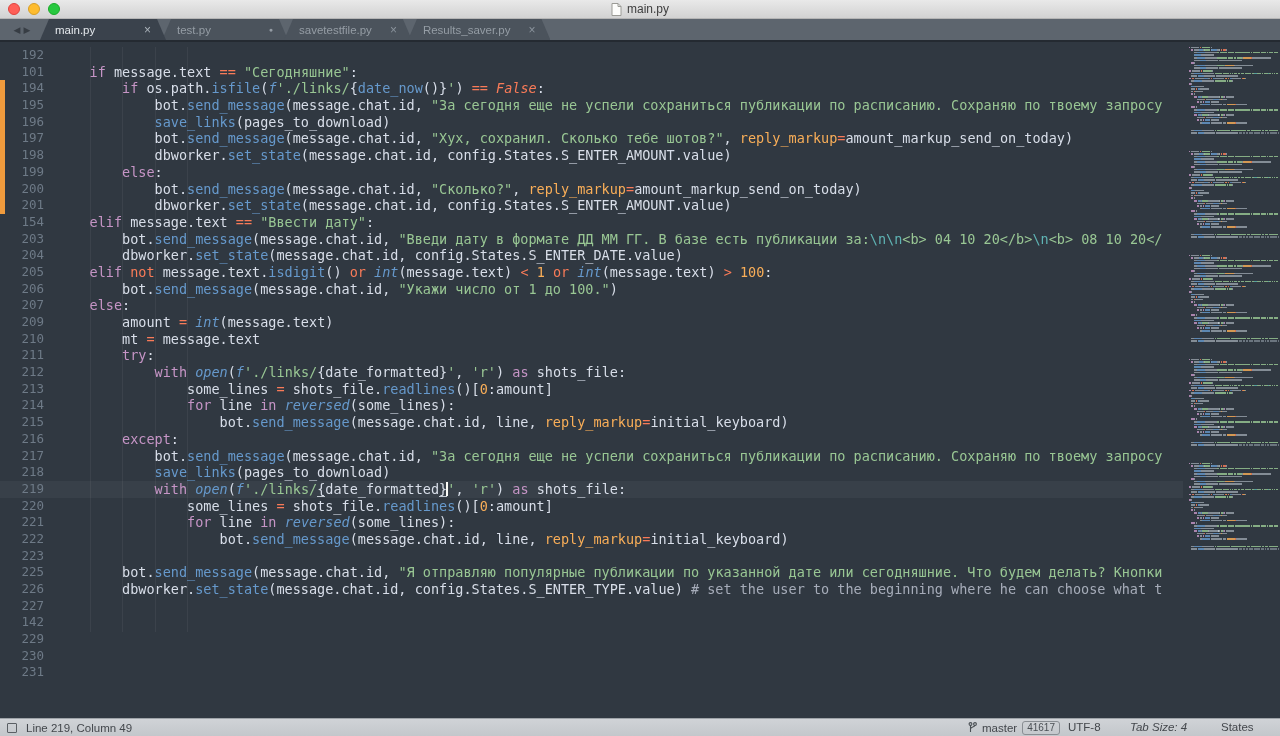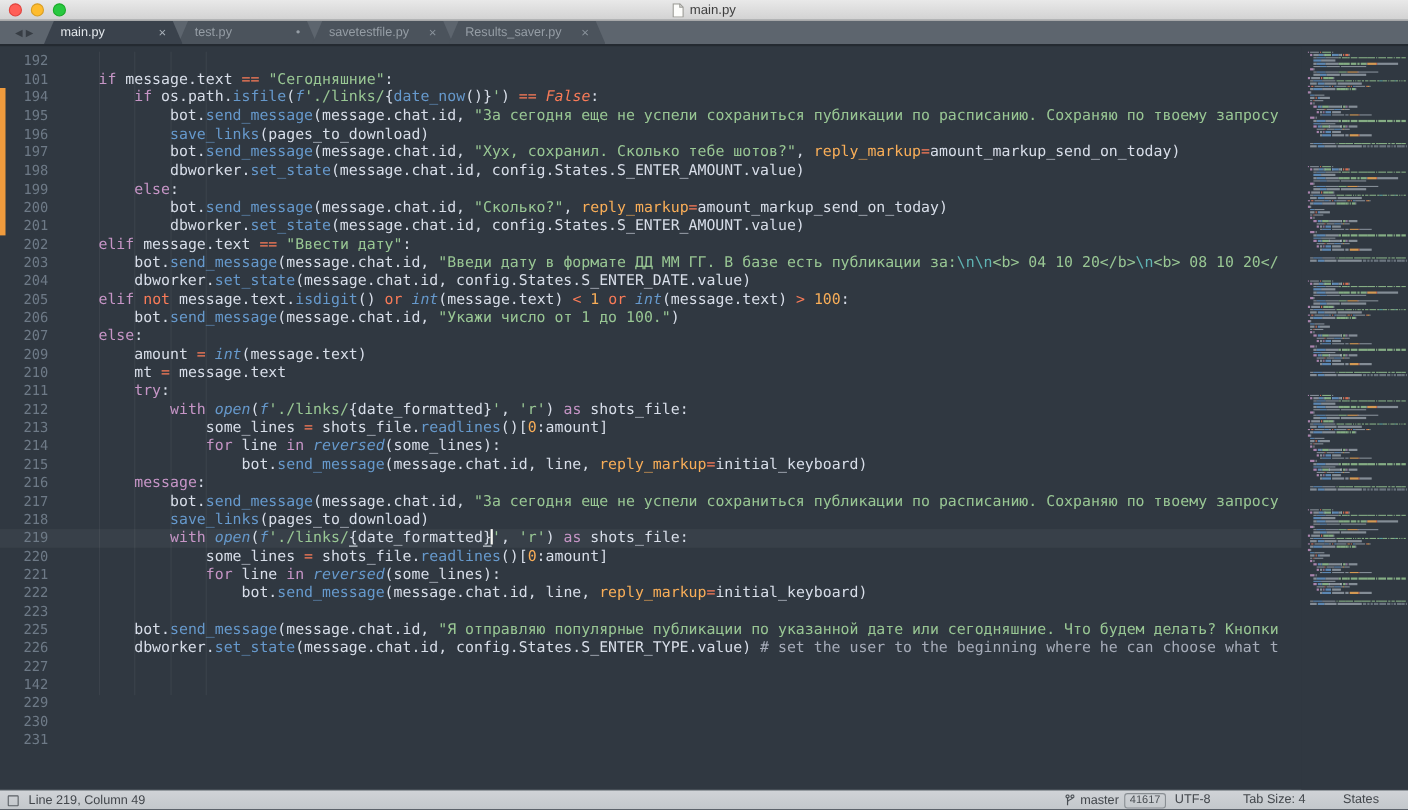--- a/index.html
+++ b/index.html
@@ -52,21 +52,21 @@
   .minimap i{position:absolute;height:1.7px;opacity:.82;}
 
   
   .statusbar{position:absolute;left:0;right:0;bottom:0;height:18px;background:linear-gradient(#d0d3d7,#c3c7cb);
     border-top:1px solid #9ea3a8;box-sizing:border-box;font-size:11.5px;color:#43474c;}
   .st-left{position:absolute;left:7px;top:0;height:17px;display:flex;align-items:center;gap:9px;}
   .panel-icon{width:10px;height:10px;border:1px solid #5a5f64;border-radius:1px;display:inline-block;box-sizing:border-box;}
   .st-branch{position:absolute;left:968px;top:0;height:17px;display:flex;align-items:center;gap:5px;}
   .badge{border:1px solid #898e93;border-radius:3px;padding:0 4px;font-size:10px;line-height:12px;color:#4a4f54;}
   .st-enc{position:absolute;left:1068px;top:2px;}
-  .st-tab{position:absolute;left:1130px;top:2px;}
+  .st-tab{position:absolute;left:1130px;top:2px;font-style:italic;}
   .st-syn{position:absolute;left:1221px;top:2px;}
 </style>
 </head>
 <body>
 
 <div class="titlebar">
   <div class="lights">
     <span class="light red"></span>
     <span class="light yellow"></span>
     <span class="light green"></span>
@@ -117,34 +117,34 @@
       <div class="line"><span class="ln">192</span><span class="lc"></span></div>
       <div class="line"><span class="ln">101</span><span class="lc"><span class="tk-p">    </span><span class="tk-k">if</span><span class="tk-p"> message.text </span><span class="tk-o">==</span><span class="tk-p"> </span><span class="tk-s">"Сегодняшние"</span><span class="tk-p">:</span></span></div>
       <div class="line"><span class="ln">194</span><span class="lc"><span class="tk-p">        </span><span class="tk-k">if</span><span class="tk-p"> os.path.</span><span class="tk-f">isfile</span><span class="tk-p">(</span><span class="tk-bi">f</span><span class="tk-s">'./links/</span><span class="tk-p">{</span><span class="tk-f">date_now</span><span class="tk-p">()}</span><span class="tk-s">'</span><span class="tk-p">) </span><span class="tk-o">==</span><span class="tk-p"> </span><span class="tk-ci">False</span><span class="tk-p">:</span></span></div>
       <div class="line"><span class="ln">195</span><span class="lc"><span class="tk-p">            bot.</span><span class="tk-f">send_message</span><span class="tk-p">(message.chat.id, </span><span class="tk-s">"За сегодня еще не успели сохраниться публикации по расписанию. Сохраняю по твоему запросу</span></span></div>
       <div class="line"><span class="ln">196</span><span class="lc"><span class="tk-p">            </span><span class="tk-f">save_links</span><span class="tk-p">(pages_to_download)</span></span></div>
       <div class="line"><span class="ln">197</span><span class="lc"><span class="tk-p">            bot.</span><span class="tk-f">send_message</span><span class="tk-p">(message.chat.id, </span><span class="tk-s">"Хух, сохранил. Сколько тебе шотов?"</span><span class="tk-p">, </span><span class="tk-a">reply_markup</span><span class="tk-o">=</span><span class="tk-p">amount_markup_send_on_today)</span></span></div>
       <div class="line"><span class="ln">198</span><span class="lc"><span class="tk-p">            dbworker.</span><span class="tk-f">set_state</span><span class="tk-p">(message.chat.id, config.States.S_ENTER_AMOUNT.value)</span></span></div>
       <div class="line"><span class="ln">199</span><span class="lc"><span class="tk-p">        </span><span class="tk-k">else</span><span class="tk-p">:</span></span></div>
       <div class="line"><span class="ln">200</span><span class="lc"><span class="tk-p">            bot.</span><span class="tk-f">send_message</span><span class="tk-p">(message.chat.id, </span><span class="tk-s">"Сколько?"</span><span class="tk-p">, </span><span class="tk-a">reply_markup</span><span class="tk-o">=</span><span class="tk-p">amount_markup_send_on_today)</span></span></div>
       <div class="line"><span class="ln">201</span><span class="lc"><span class="tk-p">            dbworker.</span><span class="tk-f">set_state</span><span class="tk-p">(message.chat.id, config.States.S_ENTER_AMOUNT.value)</span></span></div>
-      <div class="line"><span class="ln">202</span><span class="lc"><span class="tk-p">    </span><span class="tk-k">elif</span><span class="tk-p"> message.text </span><span class="tk-o">==</span><span class="tk-p"> </span><span class="tk-s">"Ввести дату"</span><span class="tk-p">:</span></span></div>
+      <div class="line"><span class="ln">154</span><span class="lc"><span class="tk-p">    </span><span class="tk-k">elif</span><span class="tk-p"> message.text </span><span class="tk-o">==</span><span class="tk-p"> </span><span class="tk-s">"Ввести дату"</span><span class="tk-p">:</span></span></div>
       <div class="line"><span class="ln">203</span><span class="lc"><span class="tk-p">        bot.</span><span class="tk-f">send_message</span><span class="tk-p">(message.chat.id, </span><span class="tk-s">"Введи дату в формате ДД ММ ГГ. В базе есть публикации за:</span><span class="tk-e">\n\n</span><span class="tk-s">&lt;b&gt; 04 10 20&lt;/b&gt;</span><span class="tk-e">\n</span><span class="tk-s">&lt;b&gt; 08 10 20&lt;/</span></span></div>
       <div class="line"><span class="ln">204</span><span class="lc"><span class="tk-p">        dbworker.</span><span class="tk-f">set_state</span><span class="tk-p">(message.chat.id, config.States.S_ENTER_DATE.value)</span></span></div>
       <div class="line"><span class="ln">205</span><span class="lc"><span class="tk-p">    </span><span class="tk-k">elif</span><span class="tk-p"> </span><span class="tk-o">not</span><span class="tk-p"> message.text.</span><span class="tk-f">isdigit</span><span class="tk-p">() </span><span class="tk-o">or</span><span class="tk-p"> </span><span class="tk-bi">int</span><span class="tk-p">(message.text) </span><span class="tk-o">&lt;</span><span class="tk-p"> </span><span class="tk-n">1</span><span class="tk-p"> </span><span class="tk-o">or</span><span class="tk-p"> </span><span class="tk-bi">int</span><span class="tk-p">(message.text) </span><span class="tk-o">&gt;</span><span class="tk-p"> </span><span class="tk-n">100</span><span class="tk-p">:</span></span></div>
       <div class="line"><span class="ln">206</span><span class="lc"><span class="tk-p">        bot.</span><span class="tk-f">send_message</span><span class="tk-p">(message.chat.id, </span><span class="tk-s">"Укажи число от 1 до 100."</span><span class="tk-p">)</span></span></div>
       <div class="line"><span class="ln">207</span><span class="lc"><span class="tk-p">    </span><span class="tk-k">else</span><span class="tk-p">:</span></span></div>
       <div class="line"><span class="ln">209</span><span class="lc"><span class="tk-p">        amount </span><span class="tk-o">=</span><span class="tk-p"> </span><span class="tk-bi">int</span><span class="tk-p">(message.text)</span></span></div>
       <div class="line"><span class="ln">210</span><span class="lc"><span class="tk-p">        mt </span><span class="tk-o">=</span><span class="tk-p"> message.text</span></span></div>
       <div class="line"><span class="ln">211</span><span class="lc"><span class="tk-p">        </span><span class="tk-k">try</span><span class="tk-p">:</span></span></div>
       <div class="line"><span class="ln">212</span><span class="lc"><span class="tk-p">            </span><span class="tk-k">with</span><span class="tk-p"> </span><span class="tk-bi">open</span><span class="tk-p">(</span><span class="tk-bi">f</span><span class="tk-s">'./links/</span><span class="tk-p">{date_formatted}</span><span class="tk-s">'</span><span class="tk-p">, </span><span class="tk-s">'r'</span><span class="tk-p">) </span><span class="tk-k">as</span><span class="tk-p"> shots_file:</span></span></div>
       <div class="line"><span class="ln">213</span><span class="lc"><span class="tk-p">                some_lines </span><span class="tk-o">=</span><span class="tk-p"> shots_file.</span><span class="tk-f">readlines</span><span class="tk-p">()[</span><span class="tk-n">0</span><span class="tk-p">:amount]</span></span></div>
       <div class="line"><span class="ln">214</span><span class="lc"><span class="tk-p">                </span><span class="tk-k">for</span><span class="tk-p"> line </span><span class="tk-k">in</span><span class="tk-p"> </span><span class="tk-bi">reversed</span><span class="tk-p">(some_lines):</span></span></div>
       <div class="line"><span class="ln">215</span><span class="lc"><span class="tk-p">                    bot.</span><span class="tk-f">send_message</span><span class="tk-p">(message.chat.id, line, </span><span class="tk-a">reply_markup</span><span class="tk-o">=</span><span class="tk-p">initial_keyboard)</span></span></div>
-      <div class="line"><span class="ln">216</span><span class="lc"><span class="tk-p">        </span><span class="tk-k">message</span><span class="tk-p">:</span></span></div>
+      <div class="line"><span class="ln">216</span><span class="lc"><span class="tk-p">        </span><span class="tk-k">except</span><span class="tk-p">:</span></span></div>
       <div class="line"><span class="ln">217</span><span class="lc"><span class="tk-p">            bot.</span><span class="tk-f">send_message</span><span class="tk-p">(message.chat.id, </span><span class="tk-s">"За сегодня еще не успели сохраниться публикации по расписанию. Сохраняю по твоему запросу</span></span></div>
       <div class="line"><span class="ln">218</span><span class="lc"><span class="tk-p">            </span><span class="tk-f">save_links</span><span class="tk-p">(pages_to_download)</span></span></div>
       <div class="line cur"><span class="ln">219</span><span class="lc"><span class="tk-p">            </span><span class="tk-k">with</span><span class="tk-p"> </span><span class="tk-bi">open</span><span class="tk-p">(</span><span class="tk-bi">f</span><span class="tk-s">'./links/</span><span class="tk-bm">{</span><span class="tk-p">date_formatted</span><span class="tk-bm">}</span><span class="caret"></span><span class="tk-s">'</span><span class="tk-p">, </span><span class="tk-s">'r'</span><span class="tk-p">) </span><span class="tk-k">as</span><span class="tk-p"> shots_file:</span></span></div>
       <div class="line"><span class="ln">220</span><span class="lc"><span class="tk-p">                some_lines </span><span class="tk-o">=</span><span class="tk-p"> shots_file.</span><span class="tk-f">readlines</span><span class="tk-p">()[</span><span class="tk-n">0</span><span class="tk-p">:amount]</span></span></div>
       <div class="line"><span class="ln">221</span><span class="lc"><span class="tk-p">                </span><span class="tk-k">for</span><span class="tk-p"> line </span><span class="tk-k">in</span><span class="tk-p"> </span><span class="tk-bi">reversed</span><span class="tk-p">(some_lines):</span></span></div>
       <div class="line"><span class="ln">222</span><span class="lc"><span class="tk-p">                    bot.</span><span class="tk-f">send_message</span><span class="tk-p">(message.chat.id, line, </span><span class="tk-a">reply_markup</span><span class="tk-o">=</span><span class="tk-p">initial_keyboard)</span></span></div>
       <div class="line"><span class="ln">223</span><span class="lc"></span></div>
       <div class="line"><span class="ln">225</span><span class="lc"><span class="tk-p">        bot.</span><span class="tk-f">send_message</span><span class="tk-p">(message.chat.id, </span><span class="tk-s">"Я отправляю популярные публикации по указанной дате или сегодняшние. Что будем делать? Кнопки</span></span></div>
       <div class="line"><span class="ln">226</span><span class="lc"><span class="tk-p">        dbworker.</span><span class="tk-f">set_state</span><span class="tk-p">(message.chat.id, config.States.S_ENTER_TYPE.value) </span><span class="tk-c"># set the user to the beginning where he can choose what t</span></span></div>
       <div class="line"><span class="ln">227</span><span class="lc"></span></div>

